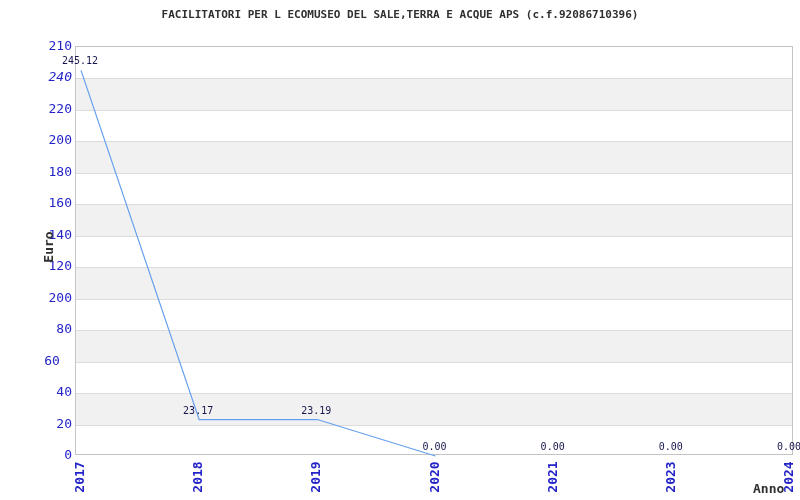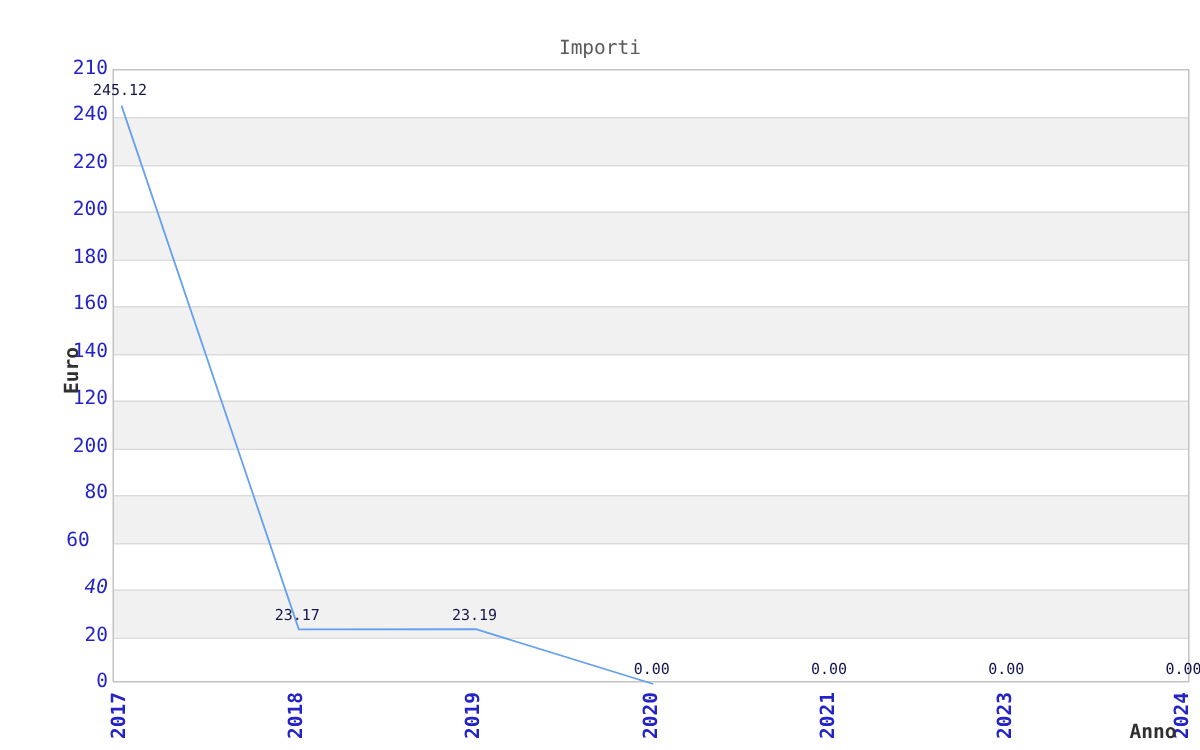--- a/index.html
+++ b/index.html
@@ -21,21 +21,21 @@
   .ptlabel{position:absolute;width:64px;height:13px;line-height:13px;text-align:center;
          font-size:10px;color:#16164f;}
   .axis-title{position:absolute;font-size:13px;font-weight:bold;color:#303030;}
   .ylabel{left:28px;top:240px;width:40px;height:14px;text-align:center;transform:rotate(-90deg);}
   .xlabel{left:753px;top:481px;width:44px;height:14px;}
 </style>
 </head>
 <body>
 
 <div class="chart">
-  <div class="subtitle">Importi</div>
+  <div class="title">FACILITATORI PER L ECOMUSEO DEL SALE,TERRA E ACQUE APS (c.f.92086710396)</div>
 
   <div class="plot">
     <div class="band" style="top: 346.077px; height: 31.4615px;"></div>
       <div class="band" style="top: 283.154px; height: 31.4615px;"></div>
       <div class="band" style="top: 220.231px; height: 31.4615px;"></div>
       <div class="band" style="top: 157.308px; height: 31.4615px;"></div>
       <div class="band" style="top: 94.3846px; height: 31.4615px;"></div>
       <div class="band" style="top: 31.4615px; height: 31.4615px;"></div>
       <div class="gridline" style="top: 377.538px;"></div>
       <div class="gridline" style="top: 346.077px;"></div>
@@ -50,31 +50,31 @@
       <div class="gridline" style="top: 62.9231px;"></div>
       <div class="gridline" style="top: 31.4615px;"></div>
       <svg width="718" height="409" viewBox="0 0 718 409">
       <polyline fill="none" stroke="#64a0ee" stroke-width="1.2" points="5.0,23.4 123.2,372.6 241.3,372.5 359.5,409.0"></polyline>
     </svg>
   </div>
 
   <div id="ylabels">
       <div class="ytick" style="left: 32px; top: 448px;">0</div>
       <div class="ytick" style="left: 32px; top: 416.538px;">20</div>
-      <div class="ytick" style="left: 32px; top: 385.077px; font-style: italic;">40</div>
+      <div class="ytick" style="left: 32px; top: 385.077px;">40</div>
       <div class="ytick" style="left: 32px; top: 353.615px; text-align: center;">60</div>
       <div class="ytick" style="left: 32px; top: 322.154px;">80</div>
       <div class="ytick" style="left: 32px; top: 290.692px;">200</div>
       <div class="ytick" style="left: 32px; top: 259.231px;">120</div>
       <div class="ytick" style="left: 32px; top: 227.769px;">140</div>
       <div class="ytick" style="left: 32px; top: 196.308px;">160</div>
       <div class="ytick" style="left: 32px; top: 164.846px;">180</div>
       <div class="ytick" style="left: 32px; top: 133.385px;">200</div>
       <div class="ytick" style="left: 32px; top: 101.923px;">220</div>
-      <div class="ytick" style="left: 32px; top: 70.4615px;">240</div>
+      <div class="ytick" style="left: 32px; top: 70.4615px; font-style: italic;">240</div>
       <div class="ytick" style="left: 32px; top: 39px;">210</div>
     </div>
   <div id="xlabels">
       <div class="xtick" style="left: 58px; top: 470px;">2017</div>
       <div class="xtick" style="left: 176.167px; top: 470px;">2018</div>
       <div class="xtick" style="left: 294.333px; top: 470px;">2019</div>
       <div class="xtick" style="left: 412.5px; top: 470px;">2020</div>
       <div class="xtick" style="left: 530.667px; top: 470px;">2021</div>
       <div class="xtick" style="left: 648.833px; top: 470px;">2023</div>
       <div class="xtick" style="left: 767px; top: 470px;">2024</div>

